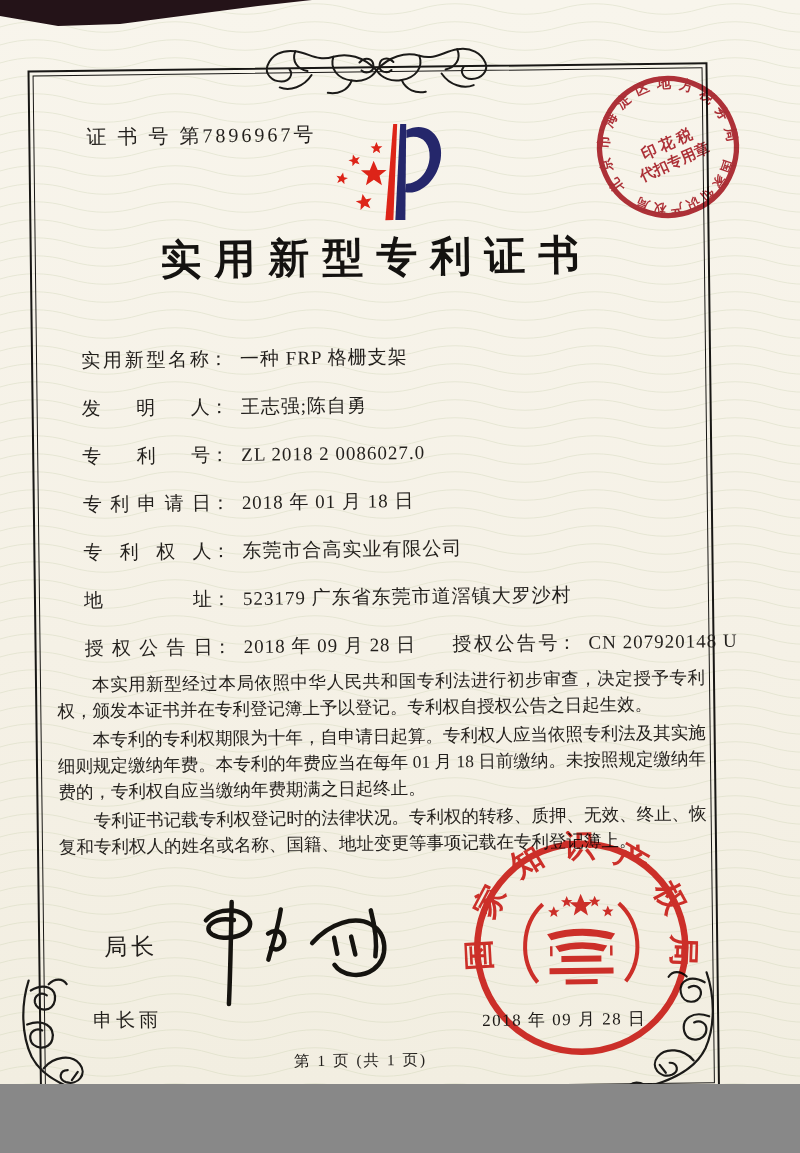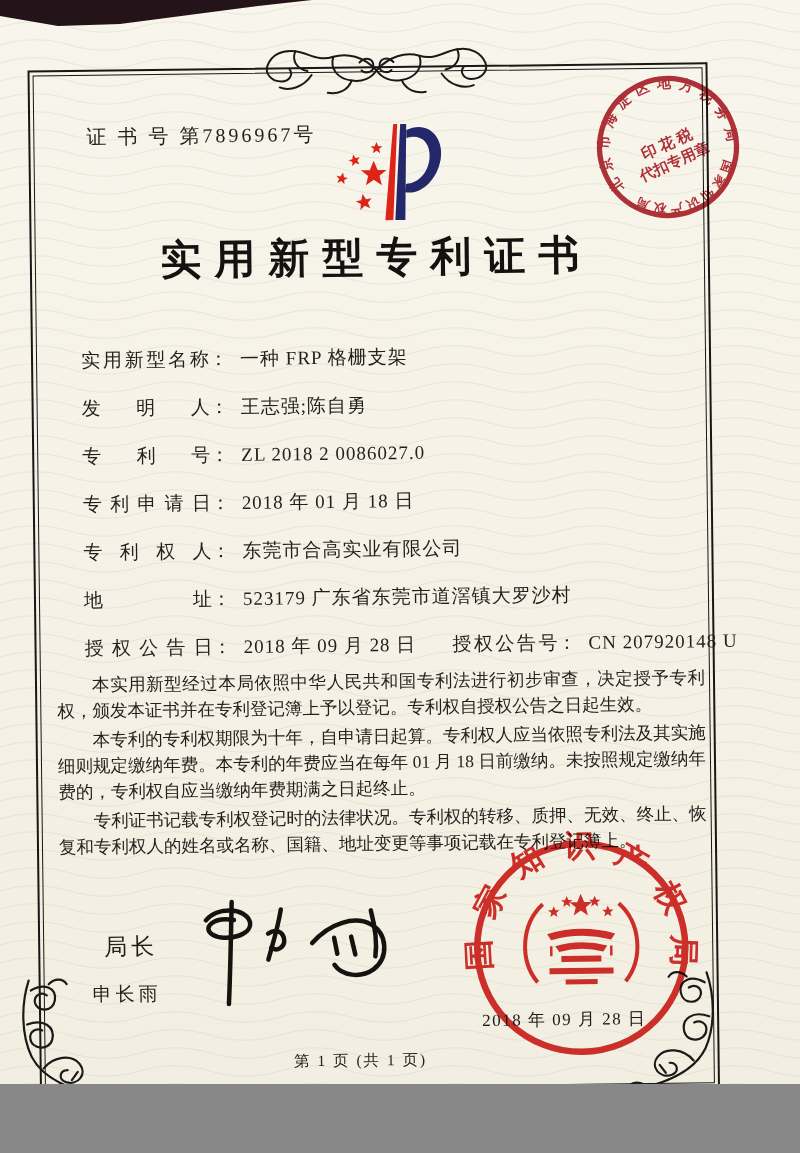--- a/index.html
+++ b/index.html
@@ -18,21 +18,21 @@
   .fields{position:absolute;left:84px;top:344px;z-index:2;}
   .frow{position:relative;height:48px;white-space:nowrap;font-size:19px;}
   .flabel{display:inline-block;width:128px;text-align:justify;text-align-last:justify;vertical-align:top;}
   .fcolon{display:inline-block;margin-right:12px;}
   .fvalue{letter-spacing:1px;}
   .grant2{position:absolute;left:368px;top:0;white-space:nowrap;}
   .paras{position:absolute;left:56px;top:668px;width:648px;font-size:17.5px;line-height:26px;
          text-align:justify;z-index:2;}
   .paras p{margin:0 0 3px 0;text-indent:2em;}
   .signer-title{position:absolute;left:100px;top:928px;font-size:23px;letter-spacing:4px;}
-  .signer-name{position:absolute;left:88px;top:978px;font-size:19px;letter-spacing:4px;}
+  .signer-name{position:absolute;left:88px;top:1004px;font-size:19px;letter-spacing:4px;}
   .sig{position:absolute;left:180px;top:882px;z-index:8;}
   .seal{position:absolute;left:460px;top:833px;z-index:10;mix-blend-mode:multiply;opacity:.93;}
   .seal-date{position:absolute;left:477px;top:1010px;font-size:17px;letter-spacing:1.5px;z-index:12;
              color:#1d1a17;white-space:nowrap;}
   .tax{position:absolute;left:591px;top:70px;z-index:10;transform:rotate(-24deg);
        mix-blend-mode:multiply;opacity:.87;}
   .footer{position:absolute;left:34px;top:1050px;width:642px;text-align:center;font-size:15.5px;
           letter-spacing:2px;z-index:2;}
   .photo-edge{position:absolute;z-index:40;}
   .edge-top{left:0;top:0;width:800px;height:30px;background:#241318;

